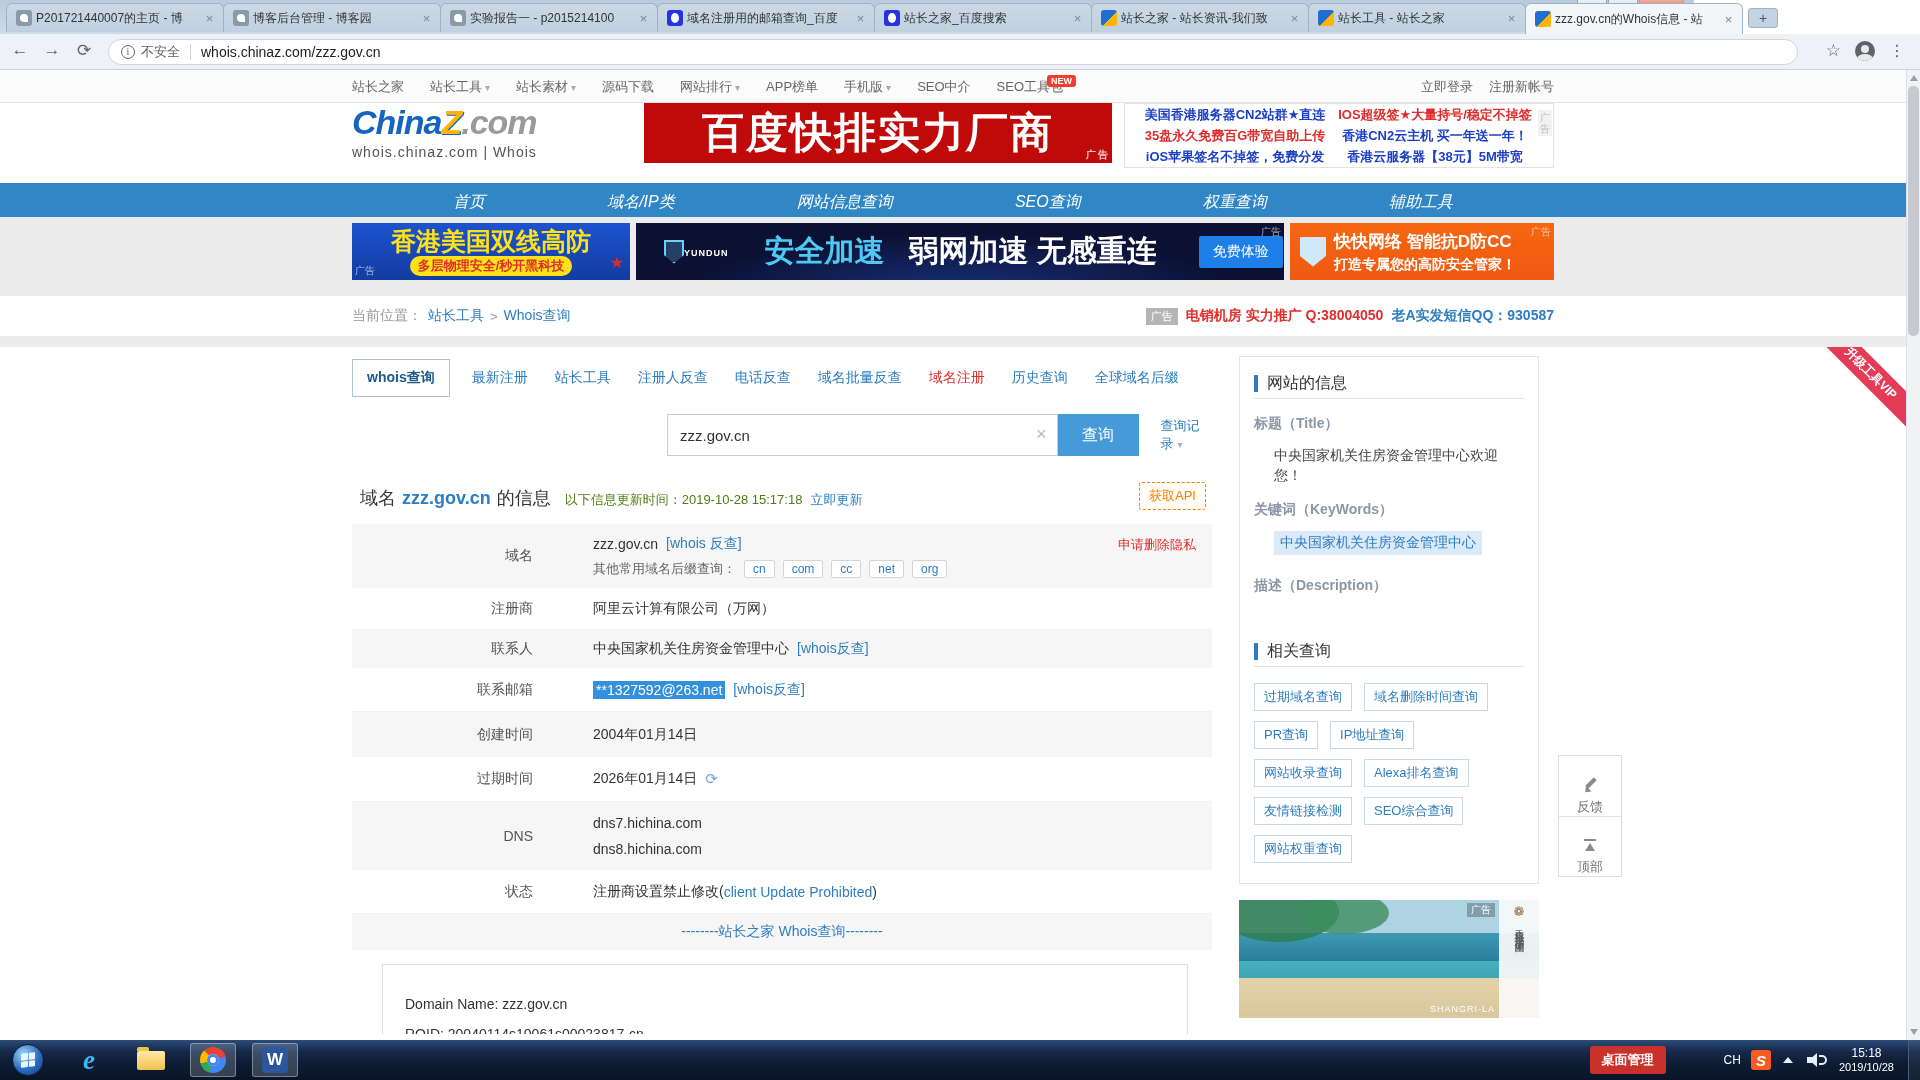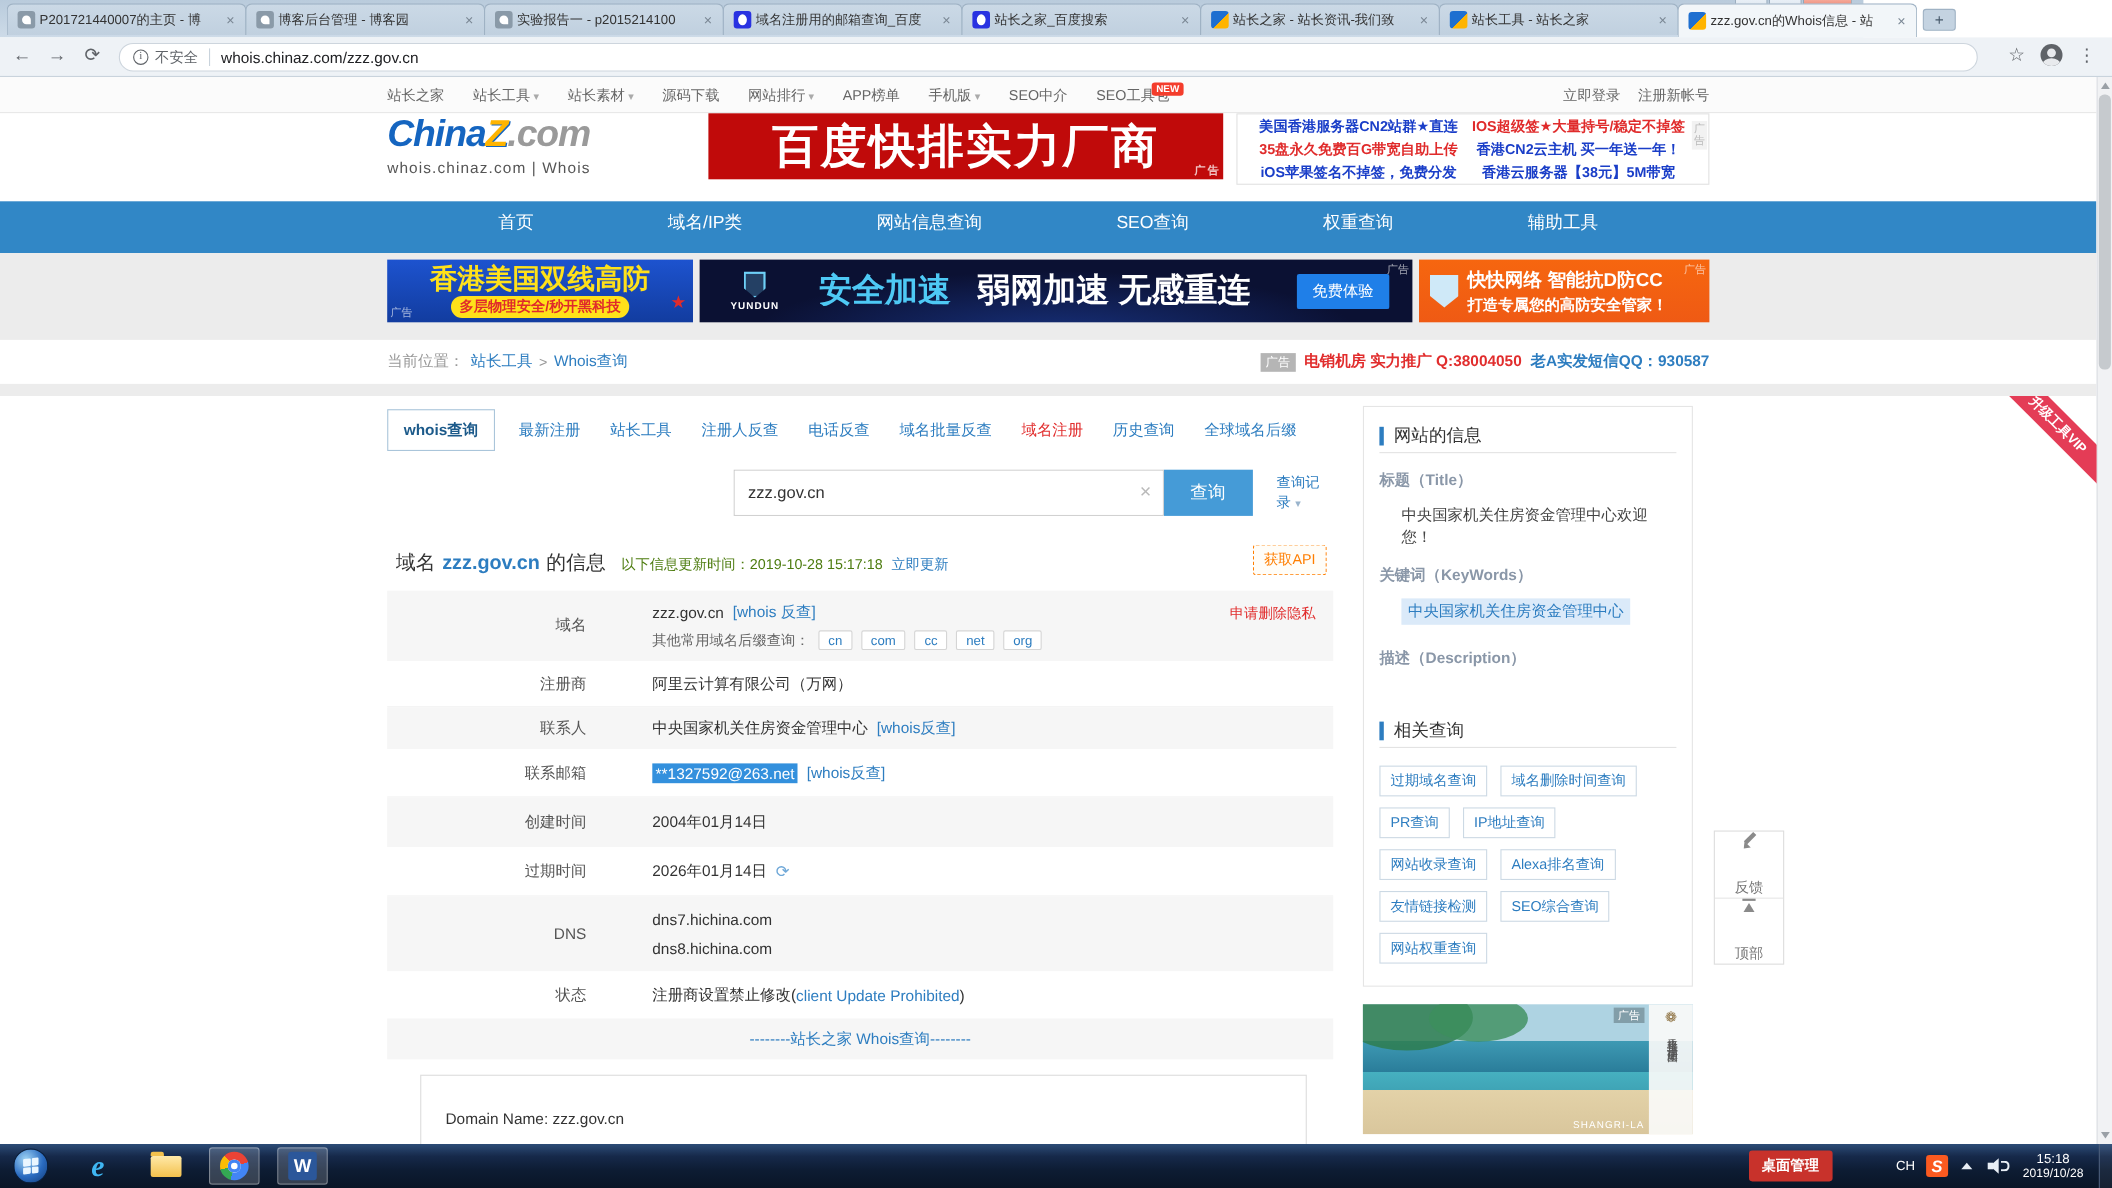--- a/index.html
+++ b/index.html
@@ -73,36 +73,36 @@
     justify-content:center; font-size:42px; font-weight:bold; letter-spacing:2px; position:relative; flex:none; }
   .ad-corner { position:absolute; right:2px; bottom:1px; font-size:10px; color:rgba(255,255,255,.75); }
   .text-ads { margin-left:12px; height:65px; flex:1; border:1px solid #e2e2e2; display:flex; align-items:center;
     padding:4px 18px 4px 10px; position:relative; background:#fff; }
   .ta-col { flex:1; display:flex; flex-direction:column; justify-content:space-between; height:60px; text-align:center; }
   .ta-line { font-size:13px; font-weight:bold; white-space:nowrap; }
   .t-blue { color:#1a3ec8; } .t-red { color:#e02b2b; }
   .ad-vert { position:absolute; right:1px; top:6px; width:14px; font-size:10px; color:#bbb; line-height:11px;
     background:#f2f2f2; text-align:center; padding:2px 0; }
 
-  .main-nav { height:47px; background:#3187c6; }
+  .main-nav { height:34px; background:#3187c6;font-style:italic; }
   .main-nav .container { display:flex; align-items:center; justify-content:space-around; height:39px; padding:0 40px; }
   .mn-item { color:#fff; font-size:16px; }
 
   .ad-strip { height:79px; background:#ececec; padding-top:6px; }
   .banners { display:flex; height:57px; gap:6px; }
   .banner-left { width:278px; flex:none; background:linear-gradient(#1d53cf,#123c9f); position:relative;
     display:flex; flex-direction:column; align-items:center; justify-content:center; overflow:hidden; }
   .bl1 { color:#ffe11a; font-size:25px; font-weight:bold; line-height:26px; white-space:nowrap; }
   .bl2 { background:#ffe11a; border-radius:10px; color:#e02b2b; font-size:13px; font-weight:bold;
     padding:1px 8px; margin-top:2px; white-space:nowrap; }
   .bl-star { position:absolute; right:6px; bottom:8px; color:#e02b2b; font-size:16px; }
   .ad-bl { position:absolute; left:3px; bottom:2px; font-size:10px; color:rgba(255,255,255,.6); }
   .banner-mid { flex:1; background:radial-gradient(ellipse at 50% 120%, #17307a 0%, #0b1133 60%); position:relative;
     display:flex; align-items:center; padding-left:28px; overflow:hidden; }
-  .yd-logo { display:flex; flex-direction:column; align-items:center; margin-right:36px; }
+  .yd-logo { display:flex; align-items:center; margin-right:36px; }
   .yd-shield { width:20px; height:24px; border:2px solid #6ed0f7; clip-path:polygon(0 0,100% 0,100% 65%,50% 100%,0 65%); background:rgba(110,208,247,.25); }
   .yd-name { color:#fff; font-size:9px; font-weight:bold; letter-spacing:1px; margin-top:2px; }
   .bm1 { color:#4ec9f5; font-size:30px; font-weight:bold; margin-right:24px; white-space:nowrap; }
   .bm2 { color:#fff; font-size:30px; font-weight:bold; white-space:nowrap; }
   .bm-btn { margin-left:42px; background:#1f7fe8; color:#fff; font-size:14px; padding:7px 14px; border-radius:2px; white-space:nowrap; }
   .ad-tr { position:absolute; right:3px; top:2px; font-size:10px; color:rgba(255,255,255,.6); }
   .banner-right { width:264px; flex:none; background:linear-gradient(#f6660f,#ef5a14); position:relative;
     display:flex; align-items:center; padding-left:10px; overflow:hidden; }
   .br-shield { width:26px; height:30px; flex:none; background:#cfe9f8; clip-path:polygon(0 0,100% 0,100% 65%,50% 100%,0 65%); margin-right:8px; }
   .br-lines { display:flex; flex-direction:column; }
@@ -193,21 +193,21 @@
   .sa-foliage2 { position:absolute; left:60px; top:-8px; width:90px; height:42px; border-radius:50%; background:#3c8f5c; opacity:.8; }
   .sa-panel { position:absolute; right:0; top:0; width:40px; height:100%; background:rgba(250,250,248,.92);
     display:flex; flex-direction:column; align-items:center; padding-top:4px; }
   .sa-logo { color:#8a6d3b; font-size:13px; }
   .sa-cn { writing-mode:vertical-rl; color:#555; font-size:10px; letter-spacing:2px; margin-top:2px; }
   .sa-brand { position:absolute; right:44px; bottom:4px; color:#fff; font-size:9px; letter-spacing:1px; }
   .sa-ad { position:absolute; right:44px; top:3px; font-size:10px; color:#fff; background:rgba(0,0,0,.25); padding:0 4px; }
 
   
   .float-widget { position:absolute; left:1558px; top:755px; width:64px; border:1px solid #ddd; background:#fff; }
-  .fw-cell { height:60px; display:flex; flex-direction:column; align-items:center; justify-content:space-between; gap:5px; }
+  .fw-cell { height:60px; display:flex; flex-direction:column; align-items:center; justify-content:flex-end; gap:5px; }
   .fw-cell + .fw-cell { border-top:1px solid #e5e5e5; }
   .fw-label { color:#777; font-size:13px; }
   .pencil-icon { width:16px; height:16px; position:relative; }
   .pencil-icon::before { content:""; position:absolute; left:7px; top:0px; width:4px; height:12px; background:#8a8a8a; transform:rotate(45deg); }
   .pencil-icon::after { content:""; position:absolute; left:1px; top:11px; border-left:4px solid transparent; border-right:4px solid transparent; border-top:5px solid #8a8a8a; transform:rotate(45deg); }
   .top-icon { width:14px; height:14px; position:relative; }
   .top-icon::before { content:""; position:absolute; left:1px; top:0; width:12px; height:2px; background:#8a8a8a; }
   .top-icon::after { content:""; position:absolute; left:2px; top:4px; border-left:5px solid transparent; border-right:5px solid transparent; border-bottom:8px solid #8a8a8a; }
 
   

